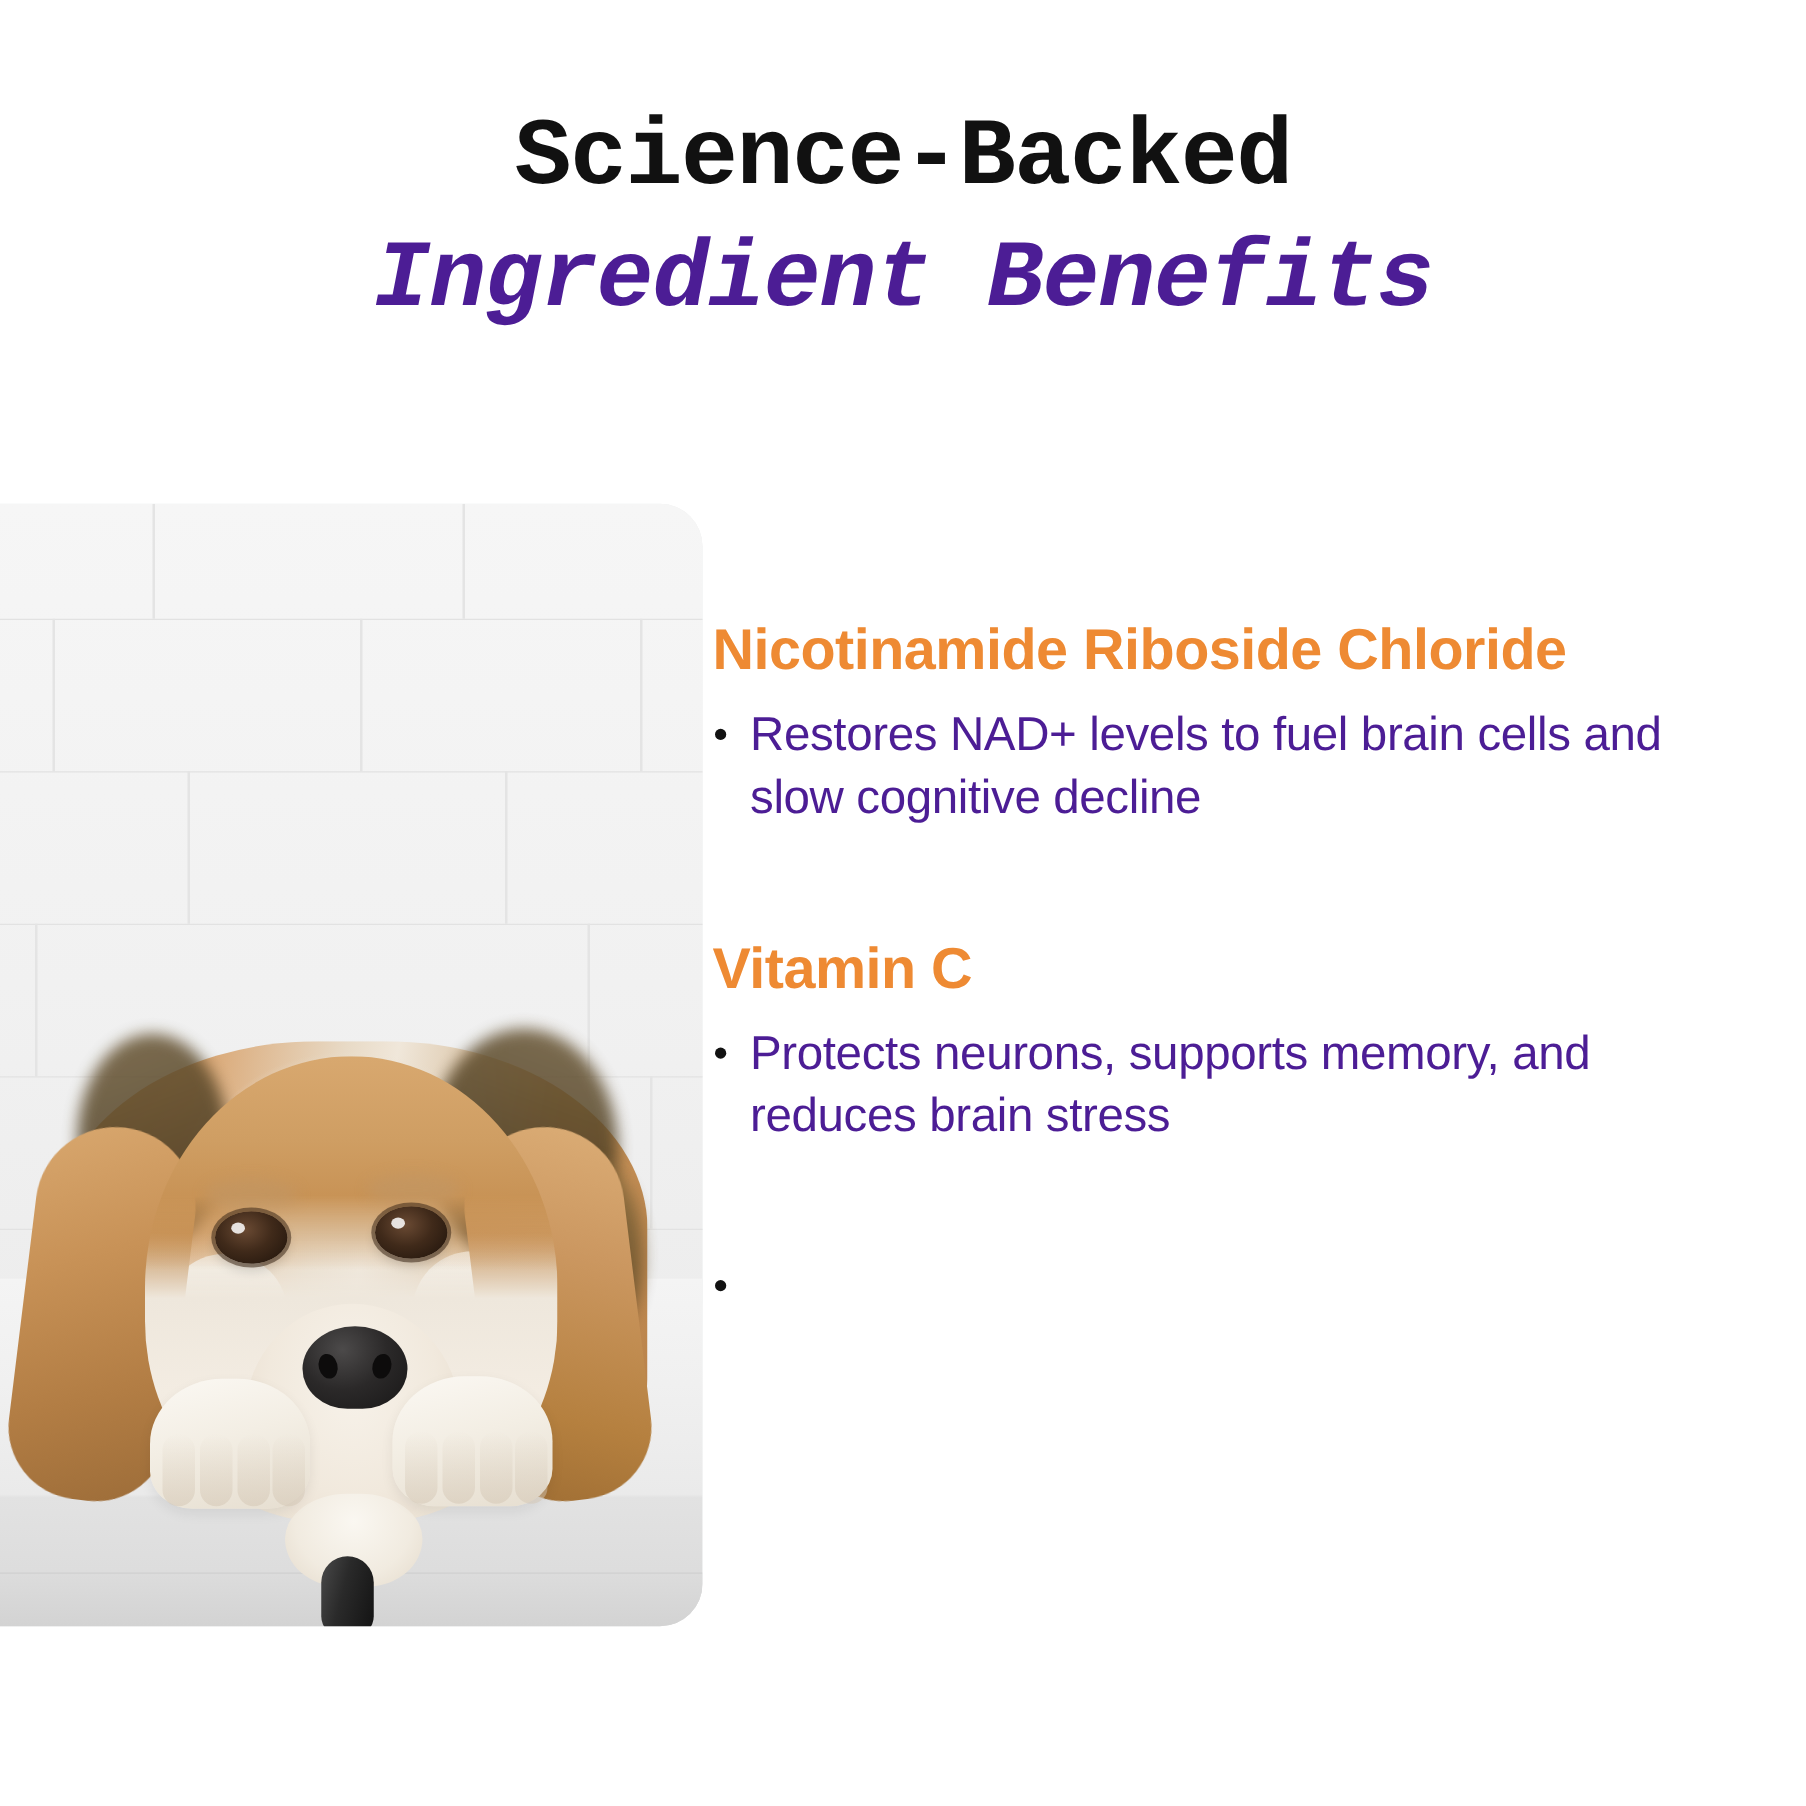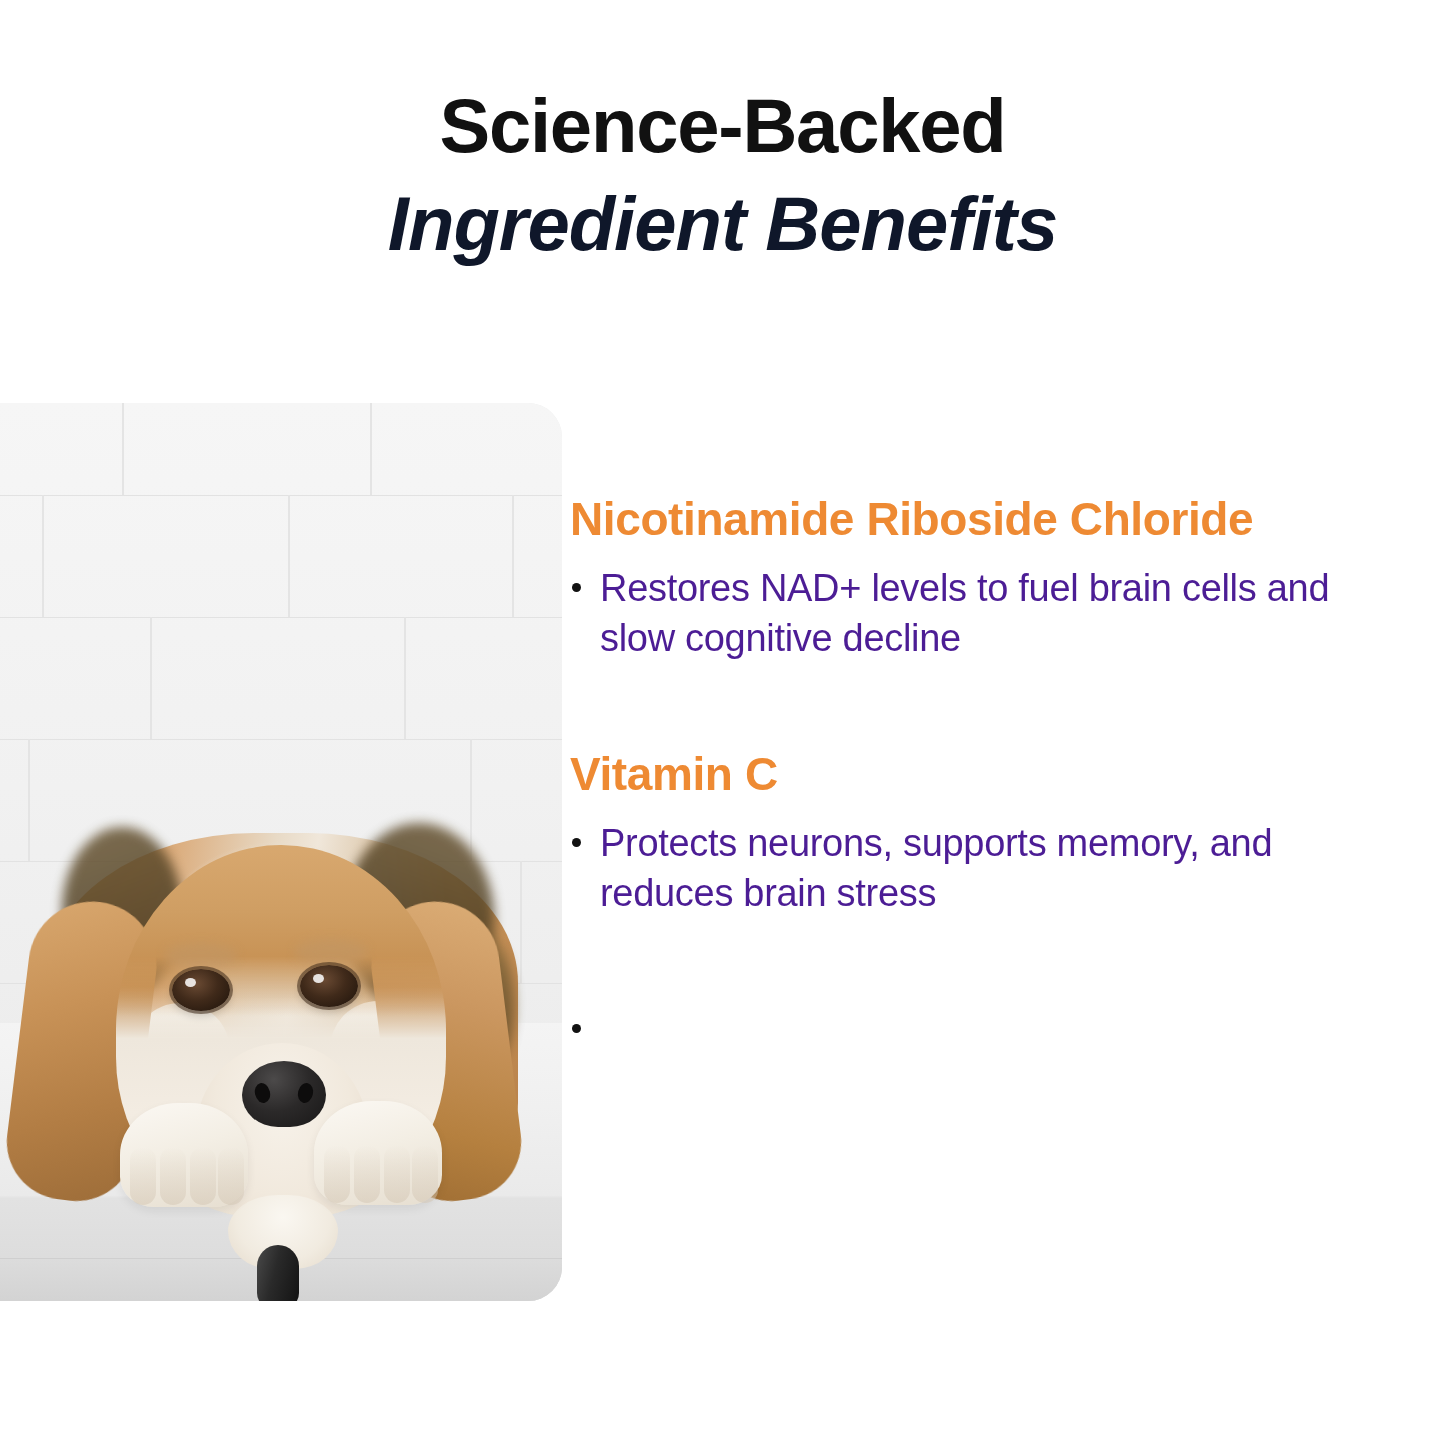--- a/index.html
+++ b/index.html
@@ -16,34 +16,35 @@
     -webkit-font-smoothing: antialiased;
   }
 
   
   .header {
     position: absolute;
     top: 0; left: 0;
     width: 1445px;
     padding-top: 88px;
     text-align: center;
+    font-family: Liberation Mono, monospace;
   }
   .title-line1 {
     font-size: 76px;
     font-weight: bold;
     color: #111111;
     letter-spacing: -1.2px;
     line-height: 1.0;
     margin: 0;
   }
   .title-line2 {
     font-size: 76px;
     font-weight: bold;
     font-style: italic;
-    color: #0f172a;
+    color: #4c1d95;
     letter-spacing: -1px;
     line-height: 1.0;
     margin: 22px 0 0 0;
   }
 
   
   .photo-panel {
     position: absolute;
     left: 0;
     top: 403px;

